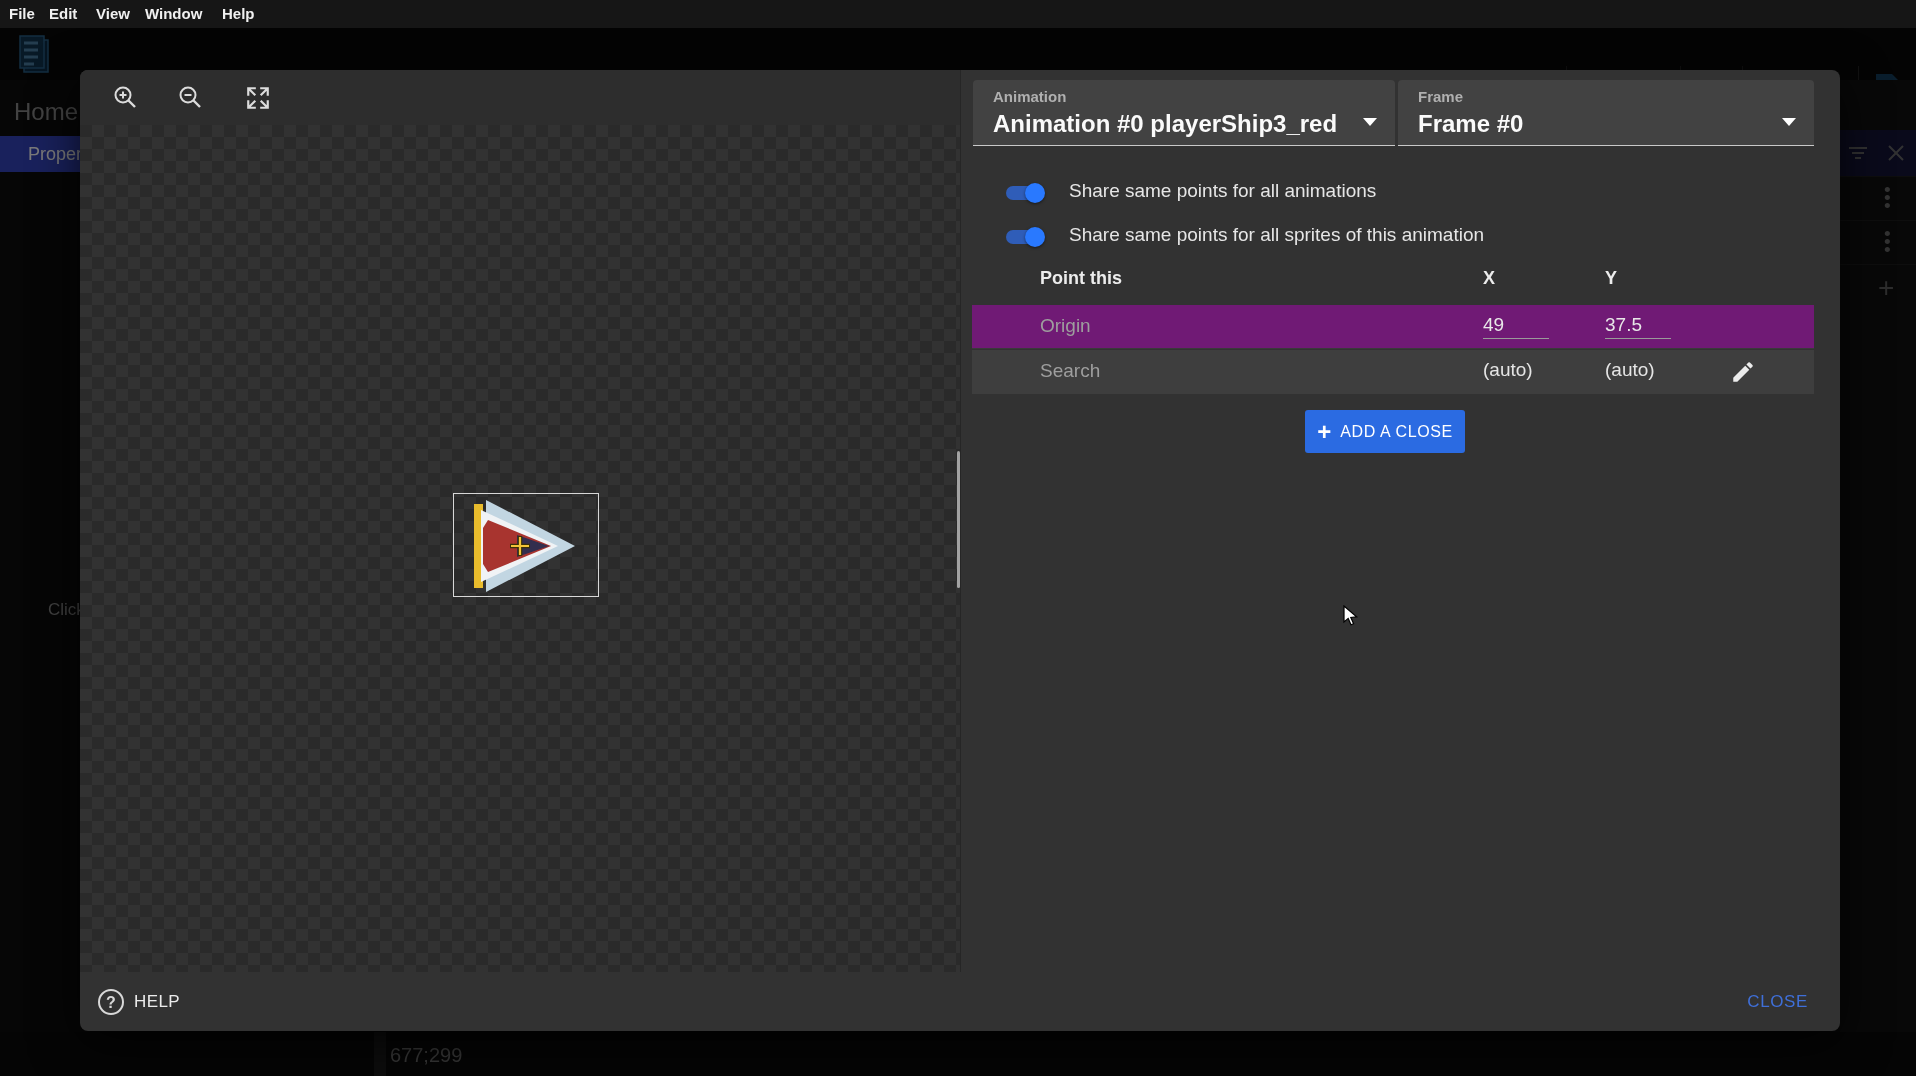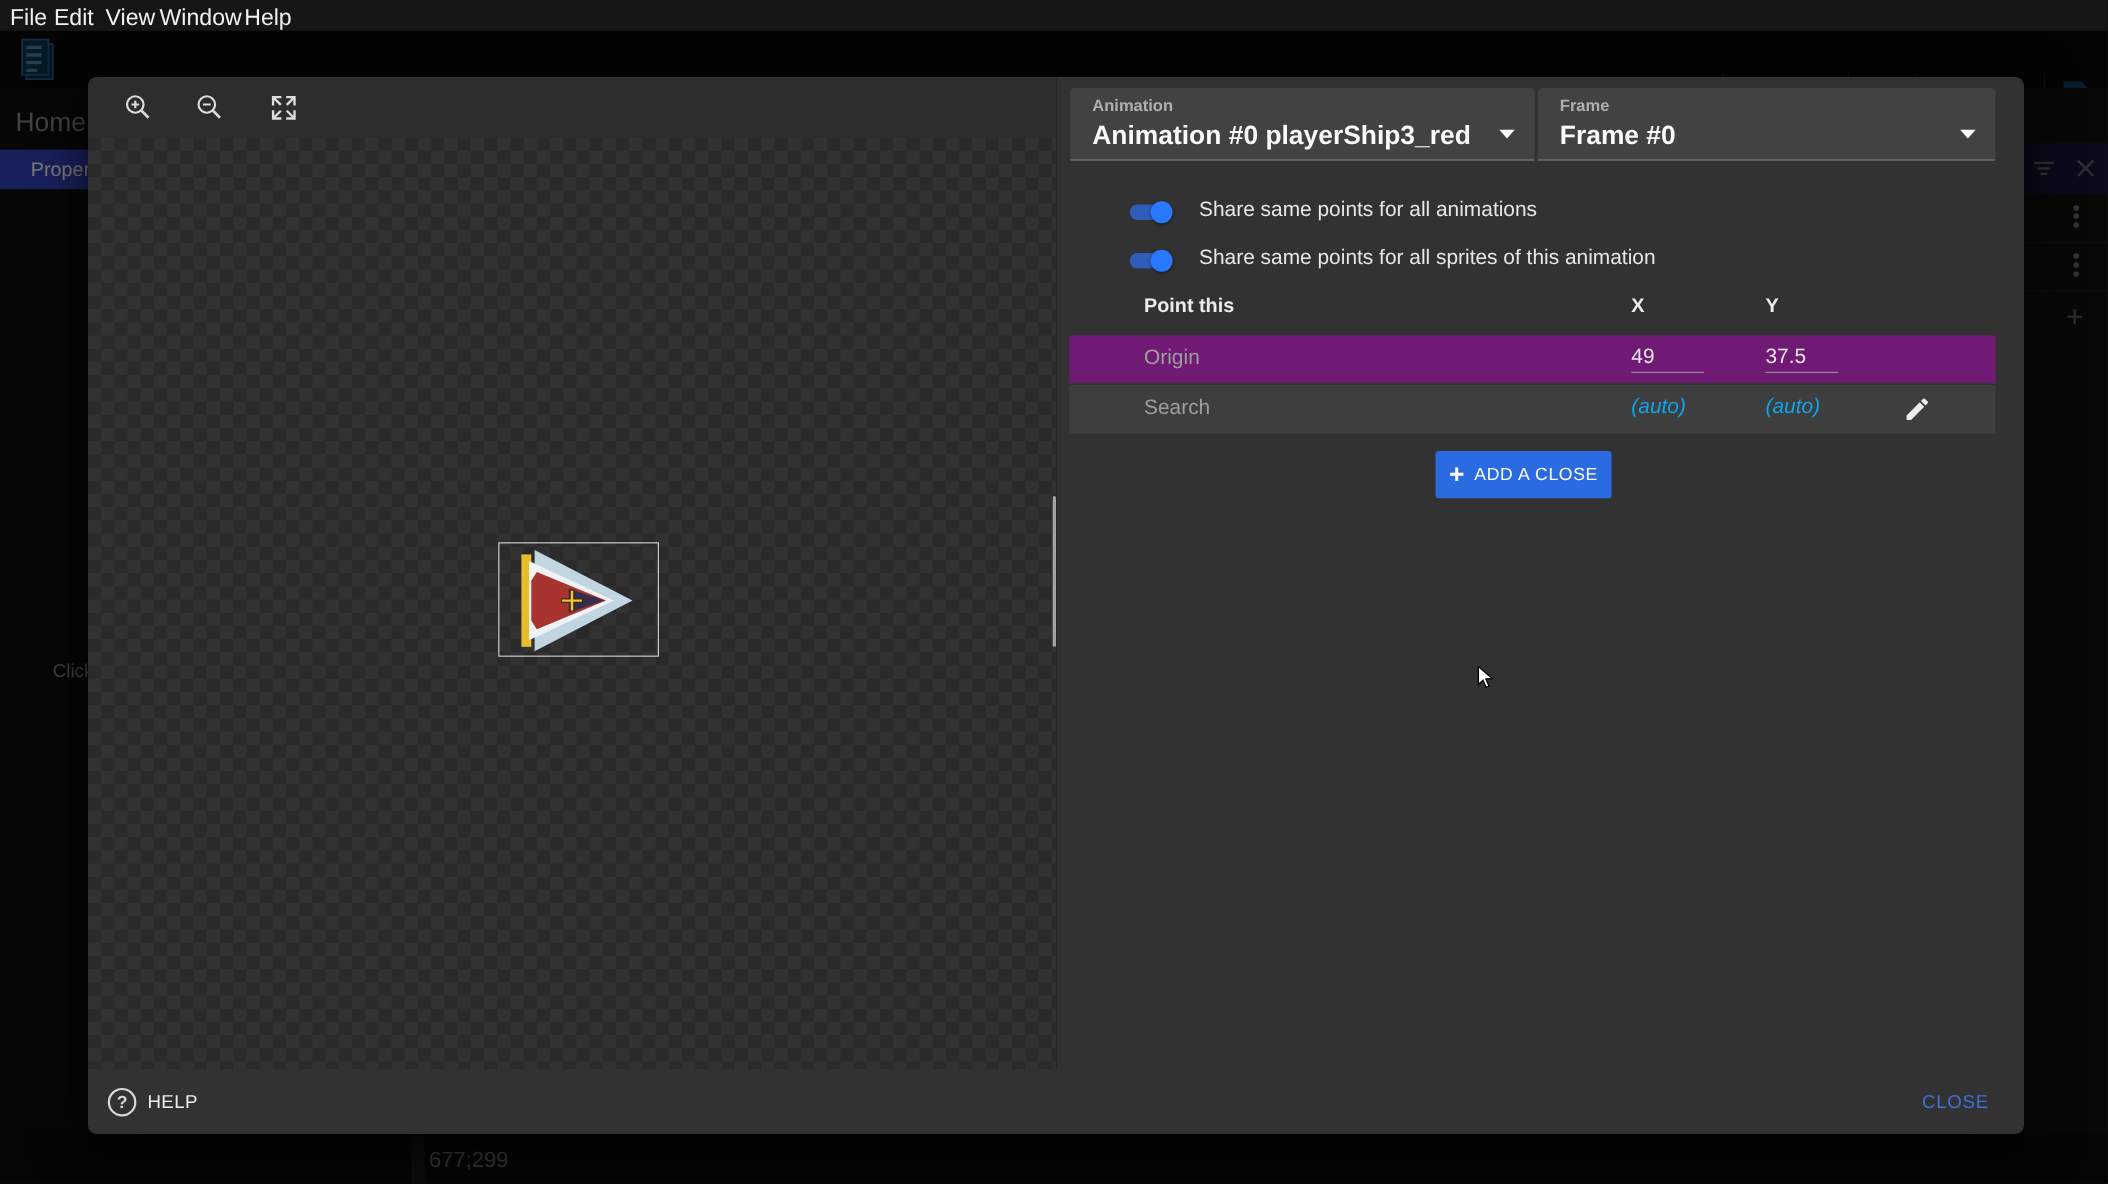--- a/index.html
+++ b/index.html
@@ -3,21 +3,21 @@
 <meta charset="utf-8">
 <style>
   * { margin:0; padding:0; box-sizing:border-box; }
   html,body { width:1916px; height:1076px; overflow:hidden; background:#0d0d0d;
     font-family:"Liberation Sans", sans-serif; }
 
   
   #app { position:absolute; inset:0; }
   #menubar { position:absolute; left:0; top:0; width:1916px; height:28px;
     background:#161616; z-index:30; }
-  .menu-item { position:absolute; top:5px; font-size:21px; color:#f0f0f0; cursor:default; }
+  .menu-item { position:absolute; top:5px; font-size:15px; color:#f0f0f0; cursor:default;font-weight:bold; }
   #toolbar { position:absolute; left:0; top:28px; width:1916px; height:52px; background:#0a0a0a; }
   .tb-text { position:absolute; top:53px; font-size:18px; color:#9fb0bd; letter-spacing:0.5px; }
   .tb-circle { position:absolute; top:42px; width:36px; height:36px; border-radius:50%;
     background:#0e2f47; border:2px solid #21557c; }
   .tb-divider { position:absolute; top:38px; width:1px; height:40px; background:#242424; }
   .tbicon { position:absolute; top:42px; width:36px; height:36px; }
   #sidebar-home { position:absolute; left:14px; top:98px; font-size:24px; color:#8a8a8a; }
   #properties-tab { position:absolute; left:0; top:136px; width:98px; height:36px;
     background:#3646c0; color:#fff; font-size:18px; line-height:36px; padding-left:28px; }
   #hint-click { position:absolute; left:48px; top:600px; font-size:17px; color:#8a8a8a; }
@@ -58,34 +58,34 @@
     border:1px solid #d8d8d8; }
 
   
   .select-field { position:absolute; top:10px; height:66px; background:#424242;
     border-radius:4px 4px 0 0; border-bottom:1px solid #c9c9c9; cursor:pointer;font-weight:bold; }
   .select-label { position:absolute; left:20px; top:8px; font-size:15px; color:#b0b0b0; }
   .select-value { position:absolute; left:20px; top:30px; font-size:24px; color:#fafafa; white-space:nowrap; }
   .select-caret { position:absolute; right:18px; top:38px; width:0; height:0;
     border-left:7px solid transparent; border-right:7px solid transparent; border-top:8px solid #ffffff; }
 
-  .toggle-row { position:absolute; left:945px; width:841px; height:34px; }
+  .toggle-row { position:absolute; left:924px; width:841px; height:34px; }
   .switch { position:absolute; left:2px; top:10px; width:36px; height:14px;
     background:#2f5db8; border-radius:7px; cursor:pointer; }
   .switch .thumb { position:absolute; right:-3px; top:-3px; width:20px; height:20px;
     border-radius:50%; background:#2979ff; box-shadow:0 1px 3px rgba(0,0,0,0.5); }
   .toggle-label { position:absolute; left:65px; top:4px; font-size:19px; color:#e6e6e6; }
 
   #points-table { position:absolute; left:892px; top:192px; width:842px; }
   .th { position:absolute; font-size:18px; font-weight:bold; color:#ececec; }
   .prow { position:absolute; left:0; width:842px; height:44px; }
   .prow .pname { position:absolute; left:68px; top:10px; font-size:19px; color:#9e9e9e; }
   .pval { position:absolute; top:9px; width:66px; font-size:19px; color:#e8e8e8; }
   .pval.editable { border-bottom:1px solid #9a9a9a; padding-bottom:2px; cursor:text; }
-  .pval.auto { color:#0ea5e9;font-style:italic; }
+  .pval.auto { color:#e5e5e5; }
 
   #add-point-btn { position:absolute; left:1225px; top:340px; width:160px; height:43px;
     background:#2b6be2; border:none; border-radius:3px; color:#fff; cursor:pointer;
     display:flex; align-items:center; justify-content:center; gap:9px;
     font-family:"Liberation Sans",sans-serif; }
   #add-point-btn .plus { font-size:24px; font-weight:bold; line-height:20px; }
   #add-point-btn .lbl { font-size:16px; font-weight:500; letter-spacing:0.6px; }
 
   #dlg-footer { position:absolute; left:0; top:902px; width:1760px; height:59px; }
   #help-btn { position:absolute; left:18px; top:14px; height:32px; display:flex;

